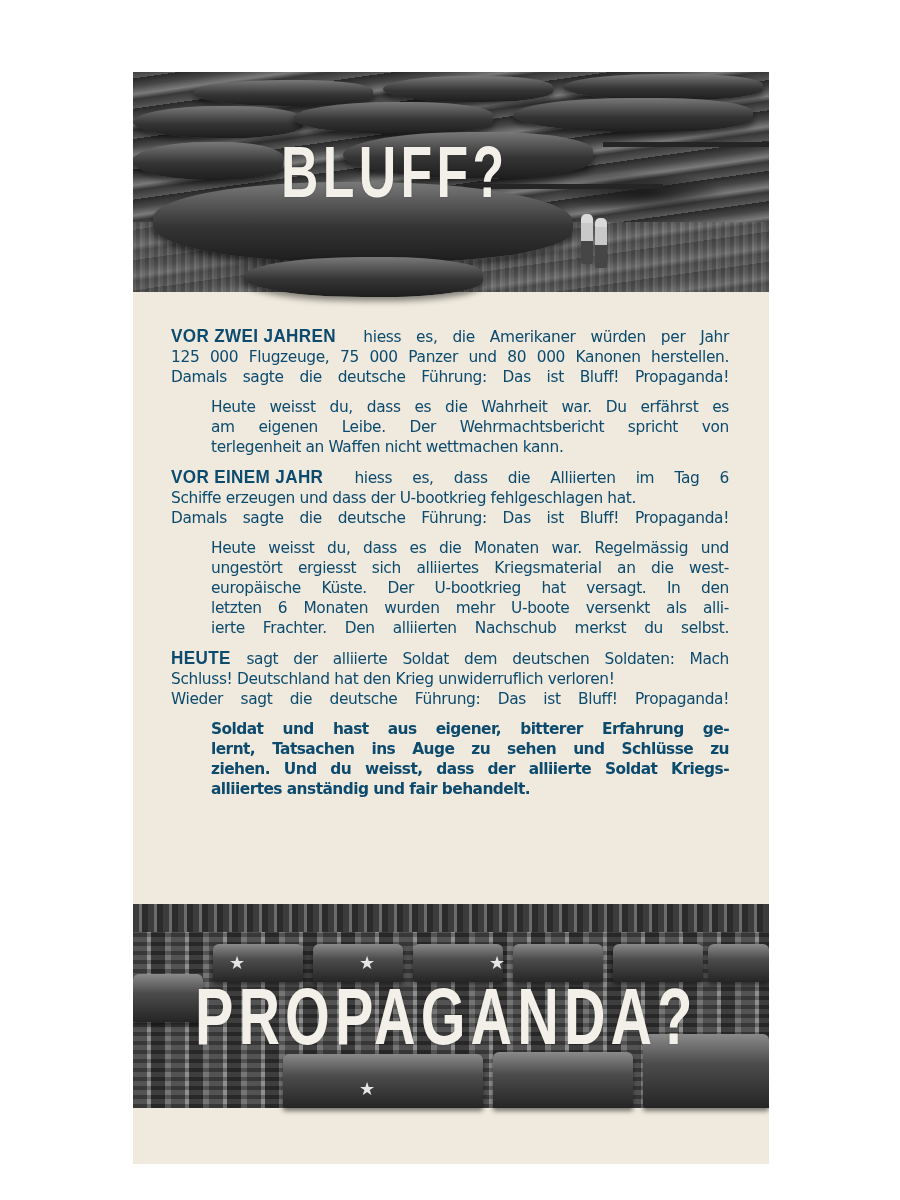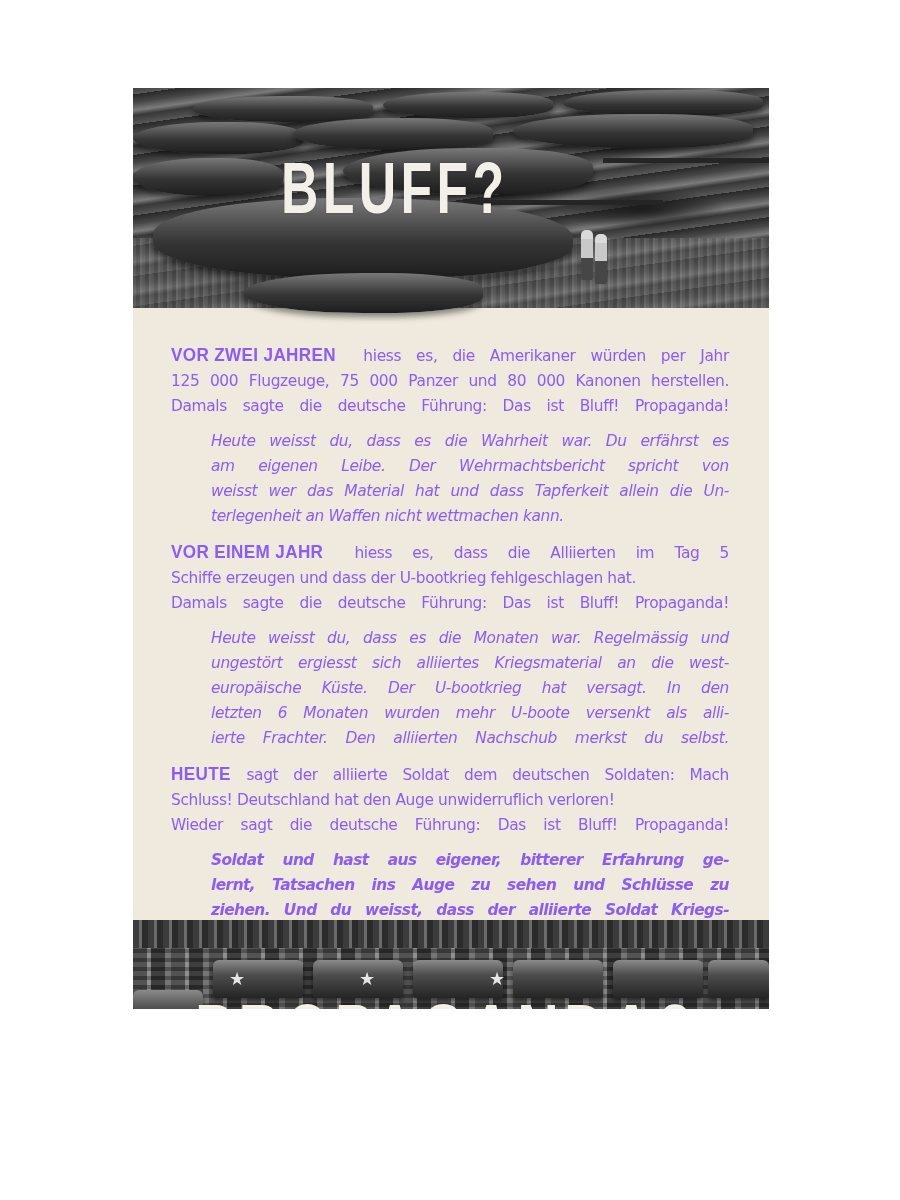--- a/index.html
+++ b/index.html
@@ -4,22 +4,22 @@
 <style>
   html, body { margin: 0; padding: 0; }
   body {
     width: 900px; height: 1200px;
     background: #ffffff;
     position: relative;
     overflow: hidden;
   }
   .sheet {
     position: absolute;
-    left: 133px; top: 88px;
-    width: 636px; height: 921px;
+    left: 133px; top: 72px;
+    width: 636px; height: 1092px;
     background: #efeadd;
     overflow: hidden;
   }
   
   .photo-top {
     position: absolute; left: 0; top: 0;
     width: 636px; height: 220px;
     background:
       radial-gradient(ellipse 120px 30px at 80% 55%, rgba(30,30,28,0.9), rgba(30,30,28,0) 70%),
       radial-gradient(ellipse 200px 60px at 25% 80%, rgba(35,35,32,0.95), rgba(35,35,32,0) 75%),
@@ -89,40 +89,39 @@
     left: 62px; top: 905px;
     font-size: 80px; line-height: 80px;
     transform: scaleX(0.72);
     letter-spacing: 7px;
   }
   
   .body-text {
     position: absolute; left: 38px; top: 254px; width: 558px;
     font-family: "DejaVu Sans", sans-serif;
     font-size: 15.4px;
-    line-height: 25px;
-    color: #8b5cf6;
+    line-height: 20px;
+    color: #0c4a6e;
     letter-spacing: -0.35px;
   }
   .para { margin: 0; text-align: justify; text-align-last: justify; }
   .para .kw {
     font-family: "Liberation Sans", sans-serif;
     font-weight: bold;
     font-size: 19px;
     letter-spacing: 0.4px;
     transform: scaleX(0.9);
     display: inline-block;
     transform-origin: left center;
     margin-right: -6px;
   }
   .intro { margin-bottom: 10px; }
   .indent {
     padding-left: 40px;
     margin-bottom: 10px;
-    font-style: italic;
   }
   .indent.bold { font-weight: bold; letter-spacing: -0.55px; }
   .line { display: block; text-align: justify; text-align-last: justify; }
   .line.left { text-align-last: left; }
 </style>
 </head>
 <body>
 
 <div class="sheet">
 
@@ -148,40 +147,39 @@
   <div class="body-text">
 
     <div class="para intro">
       <span class="line"><span class="kw">VOR ZWEI JAHREN</span><span> hiess es, die Amerikaner würden per Jahr</span></span>
       <span class="line">125 000 Flugzeuge, 75 000 Panzer und 80 000 Kanonen herstellen.</span>
       <span class="line">Damals sagte die deutsche Führung:  Das ist Bluff!  Propaganda!</span>
     </div>
     <div class="para indent">
       <span class="line">Heute weisst du, dass es die Wahrheit war.  Du erfährst es</span>
       <span class="line">am eigenen Leibe.  Der Wehrmachtsbericht spricht von</span>
-      <span class="line">weisst wer das Material hat und dass Tapferkeit allein die Un-</span>
       <span class="line left">terlegenheit an Waffen nicht wettmachen kann.</span>
     </div>
 
     <div class="para intro">
-      <span class="line"><span class="kw">VOR EINEM JAHR</span><span> hiess es, dass die Alliierten im Tag 5</span></span>
+      <span class="line"><span class="kw">VOR EINEM JAHR</span><span> hiess es, dass die Alliierten im Tag 6</span></span>
       <span class="line left">Schiffe erzeugen und dass der U-bootkrieg fehlgeschlagen hat.</span>
       <span class="line">Damals sagte die deutsche Führung:  Das ist Bluff!  Propaganda!</span>
     </div>
     <div class="para indent">
       <span class="line">Heute weisst du, dass es die Monaten war.  Regelmässig und</span>
       <span class="line">ungestört ergiesst sich alliiertes Kriegsmaterial an die west-</span>
       <span class="line">europäische Küste.  Der U-bootkrieg hat versagt.  In den</span>
       <span class="line">letzten 6 Monaten wurden mehr U-boote versenkt als alli-</span>
       <span class="line">ierte Frachter.  Den alliierten Nachschub merkst du selbst.</span>
     </div>
 
     <div class="para intro">
       <span class="line"><span class="kw">HEUTE</span><span> sagt der alliierte Soldat dem deutschen Soldaten:  Mach</span></span>
-      <span class="line left">Schluss!  Deutschland hat den Auge unwiderruflich verloren!</span>
+      <span class="line left">Schluss!  Deutschland hat den Krieg unwiderruflich verloren!</span>
       <span class="line">Wieder sagt die deutsche Führung:  Das ist Bluff!  Propaganda!</span>
     </div>
     <div class="para indent bold">
       <span class="line">Soldat und hast aus eigener, bitterer Erfahrung ge-</span>
       <span class="line">lernt, Tatsachen ins Auge zu sehen und Schlüsse zu</span>
       <span class="line">ziehen.  Und du weisst, dass der alliierte Soldat Kriegs-</span>
       <span class="line left">alliiertes anständig und fair behandelt.</span>
     </div>
   </div>
 

